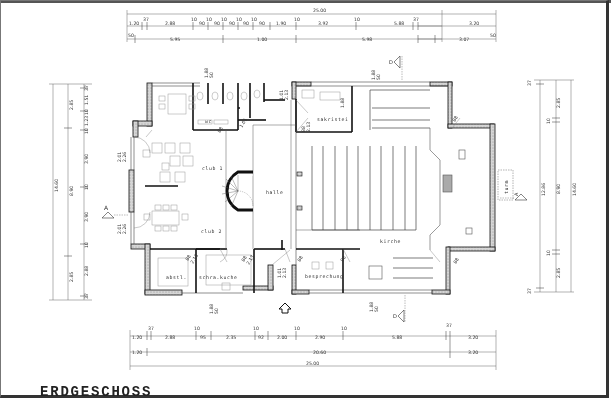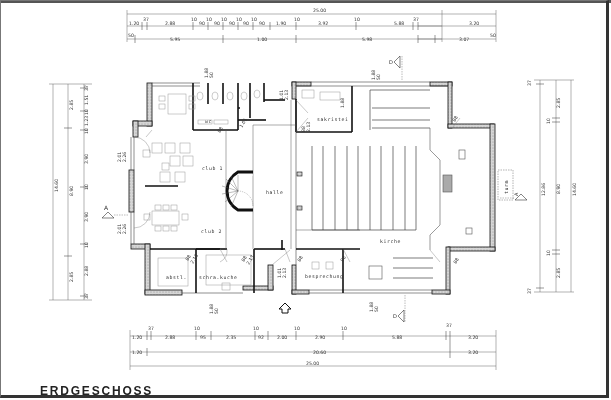--- a/index.html
+++ b/index.html
@@ -2,21 +2,21 @@
 <html><head>
 <meta charset="utf-8">
 <style>
   html,body{margin:0;padding:0;background:#fff;}
   body{width:611px;height:400px;overflow:hidden;position:relative;font-family:"DejaVu Sans",sans-serif;}
   .frame{position:absolute;left:0;top:0;width:609px;height:398px;border:1px solid #777;border-right:3px solid #333;border-bottom:3px solid #333;box-sizing:border-box;}
   .topbar{position:absolute;left:0;top:0;width:611px;height:3px;background:#555;}
   svg{position:absolute;left:0;top:0;}
   .dim{font-family:"DejaVu Sans",sans-serif;font-size:4.6px;fill:#333;}
   .room{font-family:"DejaVu Sans Mono",monospace;font-size:4.8px;fill:#333;letter-spacing:0.6px;}
-  .title{position:absolute;left:40px;top:384px;font-family:Liberation Sans, sans-serif;font-weight:bold;font-size:12px;letter-spacing:1.8px;color:#222;}
+  .title{position:absolute;left:40px;top:384px;font-family:Liberation Mono, monospace;font-weight:bold;font-size:14px;letter-spacing:1.8px;color:#222;}
 </style>
 </head>
 <body>
 
 <div class="topbar"></div>
 <div class="frame"></div>
 
 <svg width="611" height="400" viewBox="0 0 611 400">
   <defs>
     <pattern id="hatch" width="3" height="3" patternUnits="userSpaceOnUse">

